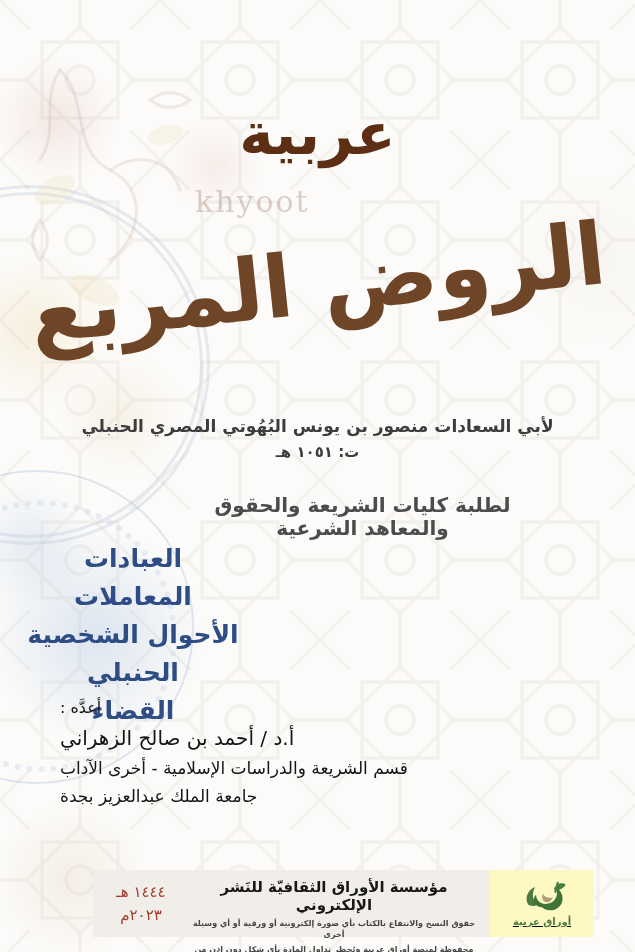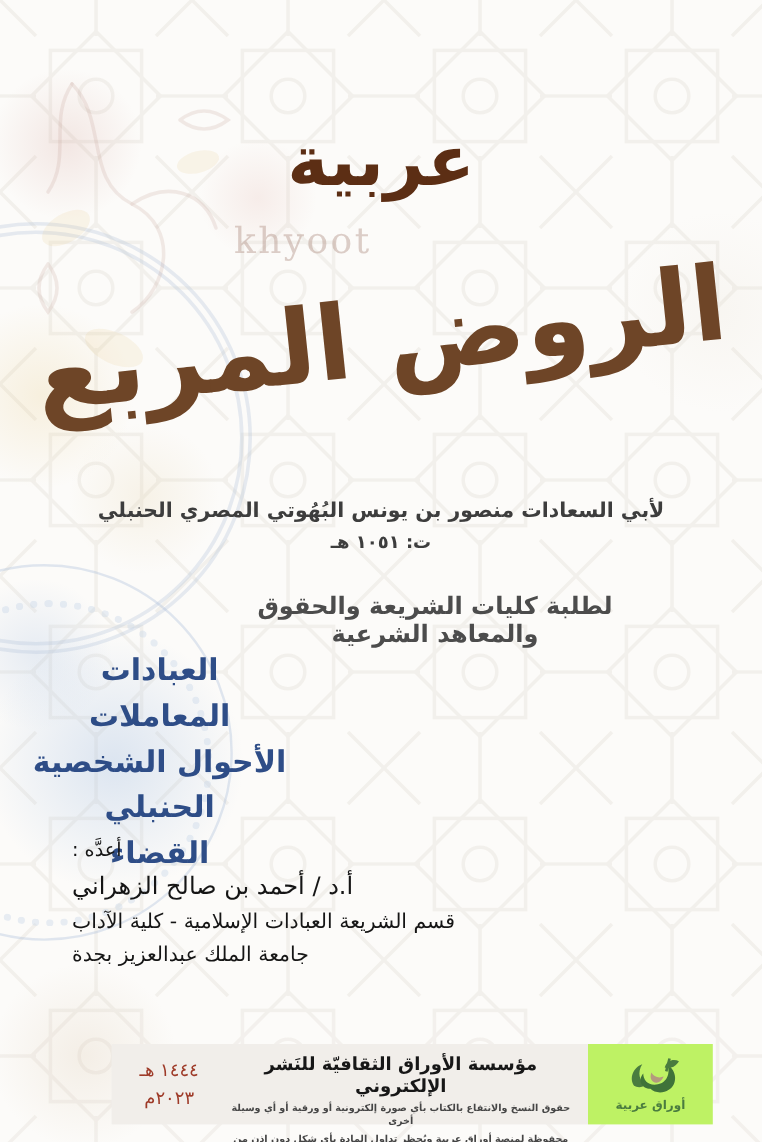--- a/index.html
+++ b/index.html
@@ -75,22 +75,22 @@
   .footer-pub{
     position:absolute;right:10px;left:95px;top:8px;text-align:center;direction:rtl;
   }
   .footer-pub-title{font-size:15px;font-weight:bold;color:#171717;}
   .footer-pub-small{font-size:8px;color:#454545;line-height:11px;margin-top:4px;font-weight:bold;}
   .footer-dates{
     position:absolute;left:6px;top:11px;width:84px;text-align:center;
     color:#9e3a28;font-weight:normal;font-size:15px;line-height:23px;direction:rtl;
   }
   .logo-box{
-    position:absolute;left:490px;top:870px;width:104px;height:67px;background:#bef264;
-    display:flex;flex-direction:column;align-items:center;justify-content:center;
+    position:absolute;left:490px;top:870px;width:104px;height:67px;background:#fef9c3;
+    display:flex;flex-direction:column;align-items:center;justify-content:center;text-decoration:underline;
   }
   .logo-text{font-size:10px;font-weight:bold;color:#4a7c3f;margin-top:1px;direction:rtl;}
 </style>
 </head>
 <body>
 
 <div class="page">
 
   <svg class="bg-pattern" width="635" height="952" xmlns="http://www.w3.org/2000/svg">
     <defs>
@@ -145,21 +145,21 @@
     <div class="topic-item">العبادات</div>
     <div class="topic-item">المعاملات</div>
     <div class="topic-item">الأحوال الشخصية</div>
     <div class="topic-item">الحنبلي</div>
     <div class="topic-item">القضاء</div>
   </div>
 
   <div class="prepared">
     <div class="prepared-label">أعدَّه :</div>
     <div class="prepared-name">أ.د / أحمد بن صالح الزهراني</div>
-    <div class="prepared-dept">قسم الشريعة العبادات الإسلامية - كلية الآداب</div>
+    <div class="prepared-dept">قسم الشريعة والدراسات الإسلامية - أخرى الآداب</div>
     <div class="prepared-univ">جامعة الملك عبدالعزيز بجدة</div>
   </div>
 
   <div class="footer-bar">
     <div class="footer-pub">
       <div class="footer-pub-title">مؤسسة الأوراق الثقافيّة للنَشر الإلكتروني</div>
       <div class="footer-pub-small">حقوق النسخ والانتفاع بالكتاب بأي صورة إلكترونية أو ورقية أو أي وسيلة أخرى</div>
       <div class="footer-pub-small">محفوظة لمنصة أوراق عربية ويُحظر تداول المادة بأي شكل دون إذن من الناشر أو المؤلف</div>
     </div>
     <div class="footer-dates">

